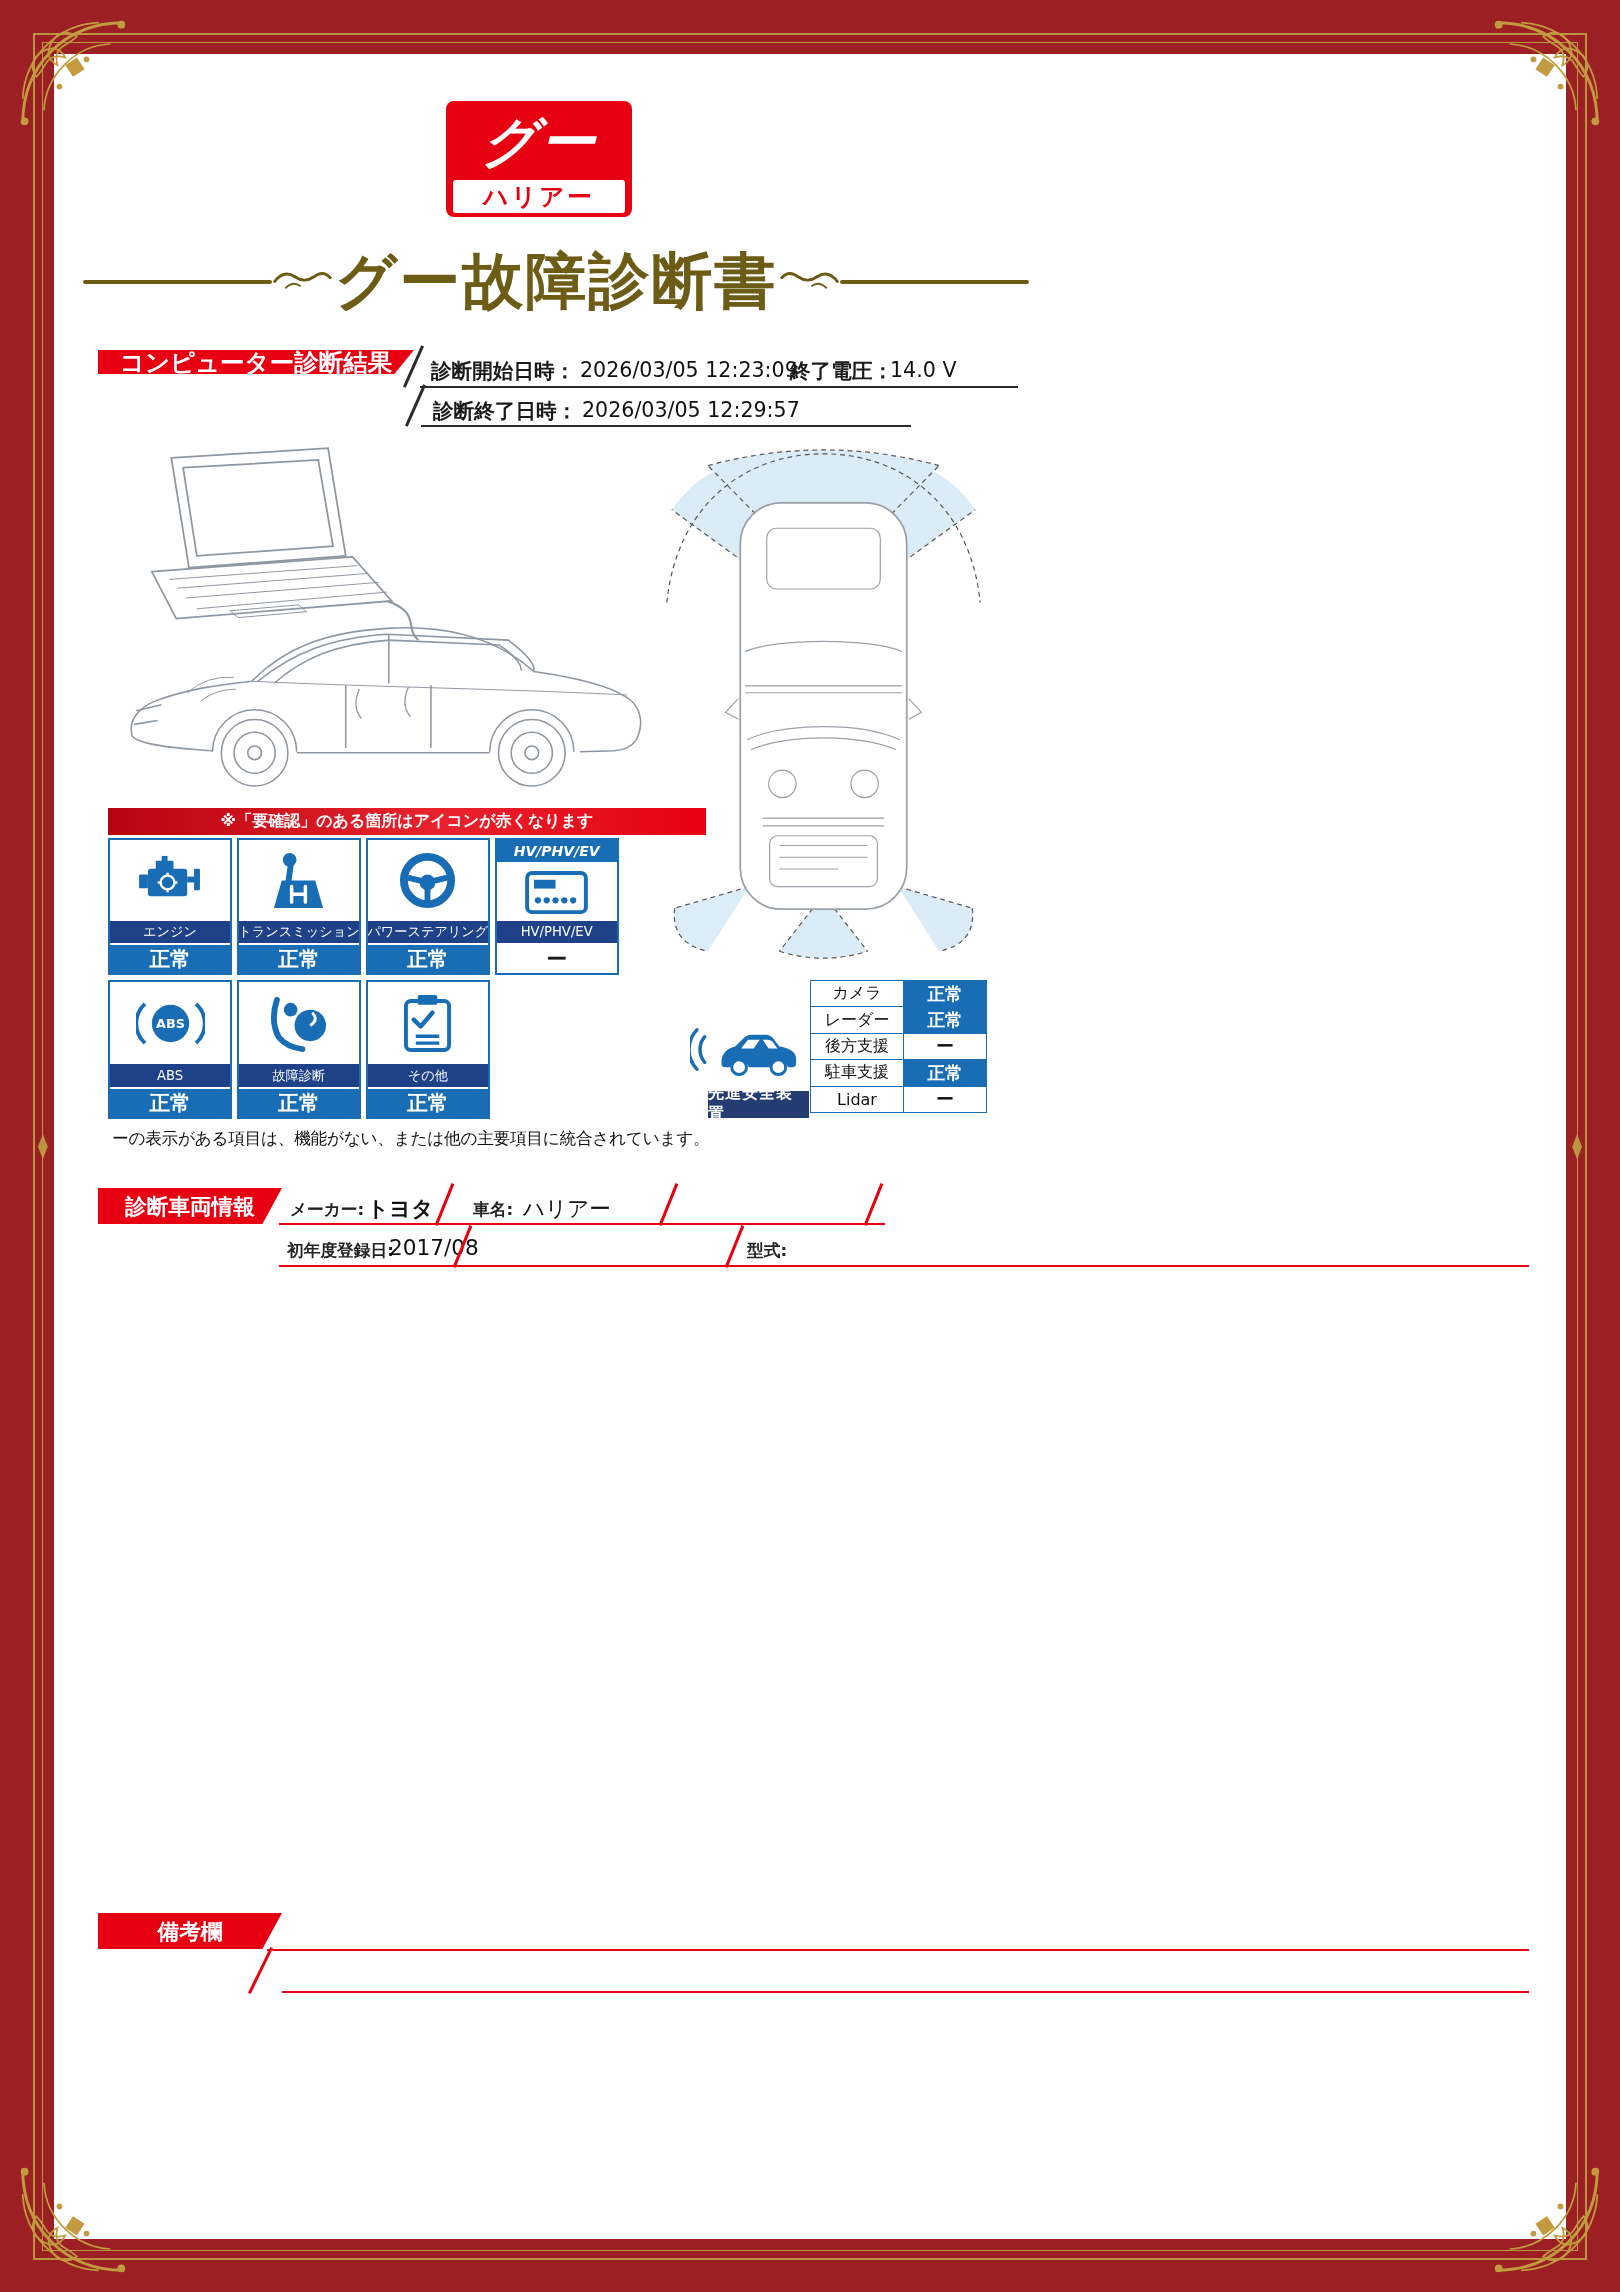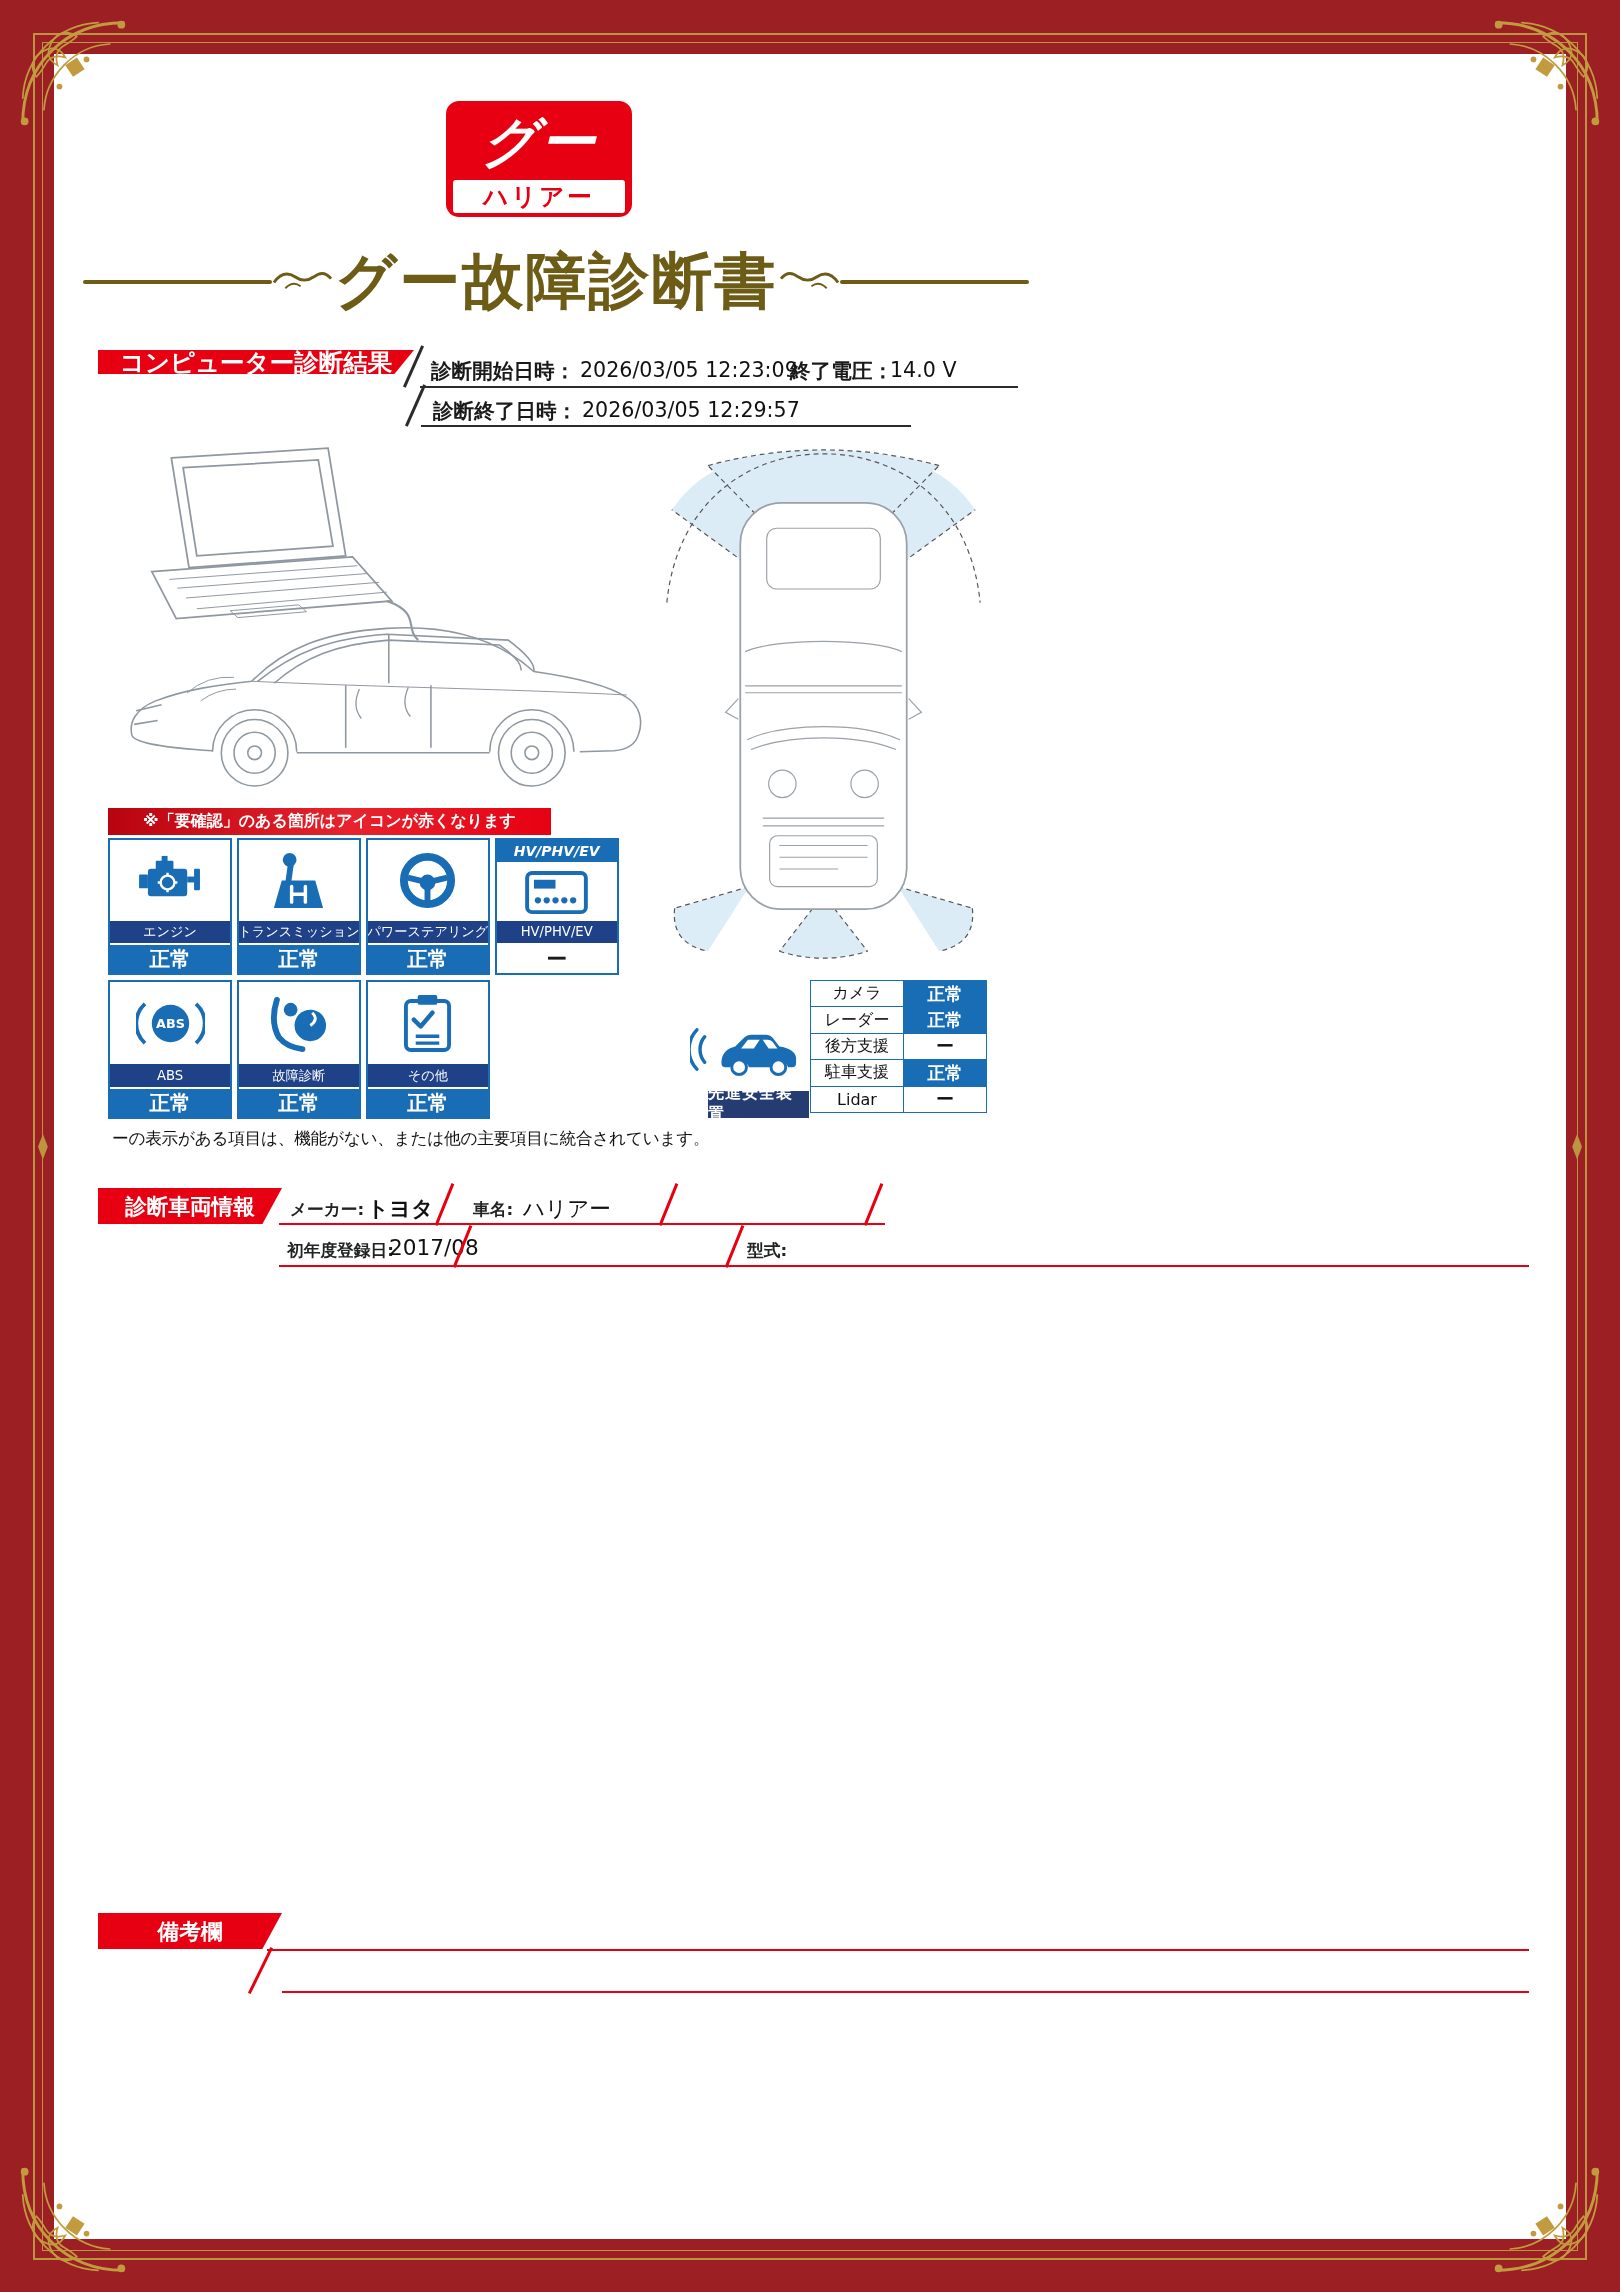--- a/index.html
+++ b/index.html
@@ -10,21 +10,21 @@
   .sheet { position:absolute; inset:54px; background:#ffffff; }
   .corner { position:absolute; width:116px; height:116px; z-index:3; }
   .corner.tl { left:14.7px; top:14.7px; }
   .corner.tr { right:14.7px; top:14.7px; transform:scaleX(-1); }
   .corner.br { right:14.7px; bottom:14.7px; transform:scale(-1,-1); }
   .corner.bl { left:14.7px; bottom:14.7px; transform:scaleY(-1); }
   .edge-orn { position:absolute; width:9.8px; height:25.5px; background:#bd9540; clip-path:polygon(50% 0,100% 50%,50% 100%,0 50%); z-index:3; }
   .abs { position:absolute; white-space:nowrap; }
 
   
-  .logo { position:absolute; left:446px; top:101px; width:186px; height:116px; background:#e60012; border-radius:13px; display:flex; flex-direction:column; padding:4.9px 6.9px 6.9px; z-index:2; }
+  .logo { position:absolute; left:446px; top:101px; width:186px; height:116px; background:#e60012; border-radius:8px; display:flex; flex-direction:column; padding:4.9px 6.9px 6.9px; z-index:2; }
   .logo-main { flex:1; display:flex; align-items:center; justify-content:center; color:#fff; font-size:55px; font-weight:bold; font-style:italic; letter-spacing:2px; }
   .logo-sub { height:34px; background:#fff; border-radius:2.9px; display:flex; align-items:center; justify-content:center; color:#e60012; font-size:24.5px; font-weight:bold; letter-spacing:2.9px; }
 
   
   .title-row { position:absolute; left:83px; top:243px; width:946px; height:78px; display:flex; align-items:center; color:#6d5c16; }
   .title-line { flex:1; height:4.9px; background:#6d5c16; border-radius:2.9px; }
   .title-text { font-size:61px; font-weight:bold; letter-spacing:2px; margin:16px 2px; }
   .flourish { width:61px; height:31px; flex:none; }
   .flourish.right { transform:scaleX(-1); }
 
@@ -35,21 +35,21 @@
   .hline.dark { background:#2b2b2b; }
   .hline.red { background:#e60012; }
   .slash { position:absolute; width:2.9px; }
   .slash.dark { background:#2b2b2b; }
   .slash.red { background:#e60012; }
 
   .lbl { font-weight:bold; color:#1a1a1a; font-size:20.6px; }
   .val { color:#111; font-size:20.6px; }
 
   
-  .note-banner { position:absolute; left:108px; top:808px; width:443px; height:26.5px;
+  .note-banner { position:absolute; left:108px; top:808px; width:598px; height:26.5px;
     background:linear-gradient(90deg,#b8040f 0%,#e8232d 55%,#e60012 100%);
     color:#fff; font-size:16px; font-weight:bold; display:flex; align-items:center; justify-content:center; }
 
   
   .diag-grid { position:absolute; left:108px; top:838px; display:grid; grid-template-columns:repeat(4,124px); grid-template-rows:137px 139px; gap:4.9px; }
   .diag-cell { border:2px solid #196db5; background:#fff; display:flex; flex-direction:column; overflow:hidden; }
   .cell-icon { flex:1; display:flex; align-items:center; justify-content:center; }
   .cell-label { height:24.5px; flex:none; background:#1e4187; color:#fff; font-size:13.2px; display:flex; align-items:center; justify-content:center; border-bottom:2.9px solid #fff; white-space:nowrap; letter-spacing:0; }
   .cell-status { height:28px; flex:none; background:#196db5; color:#fff; font-size:20.6px; font-weight:bold; display:flex; align-items:center; justify-content:center; }
   .cell-status.dash { background:#fff; color:#1a1a1a; }

